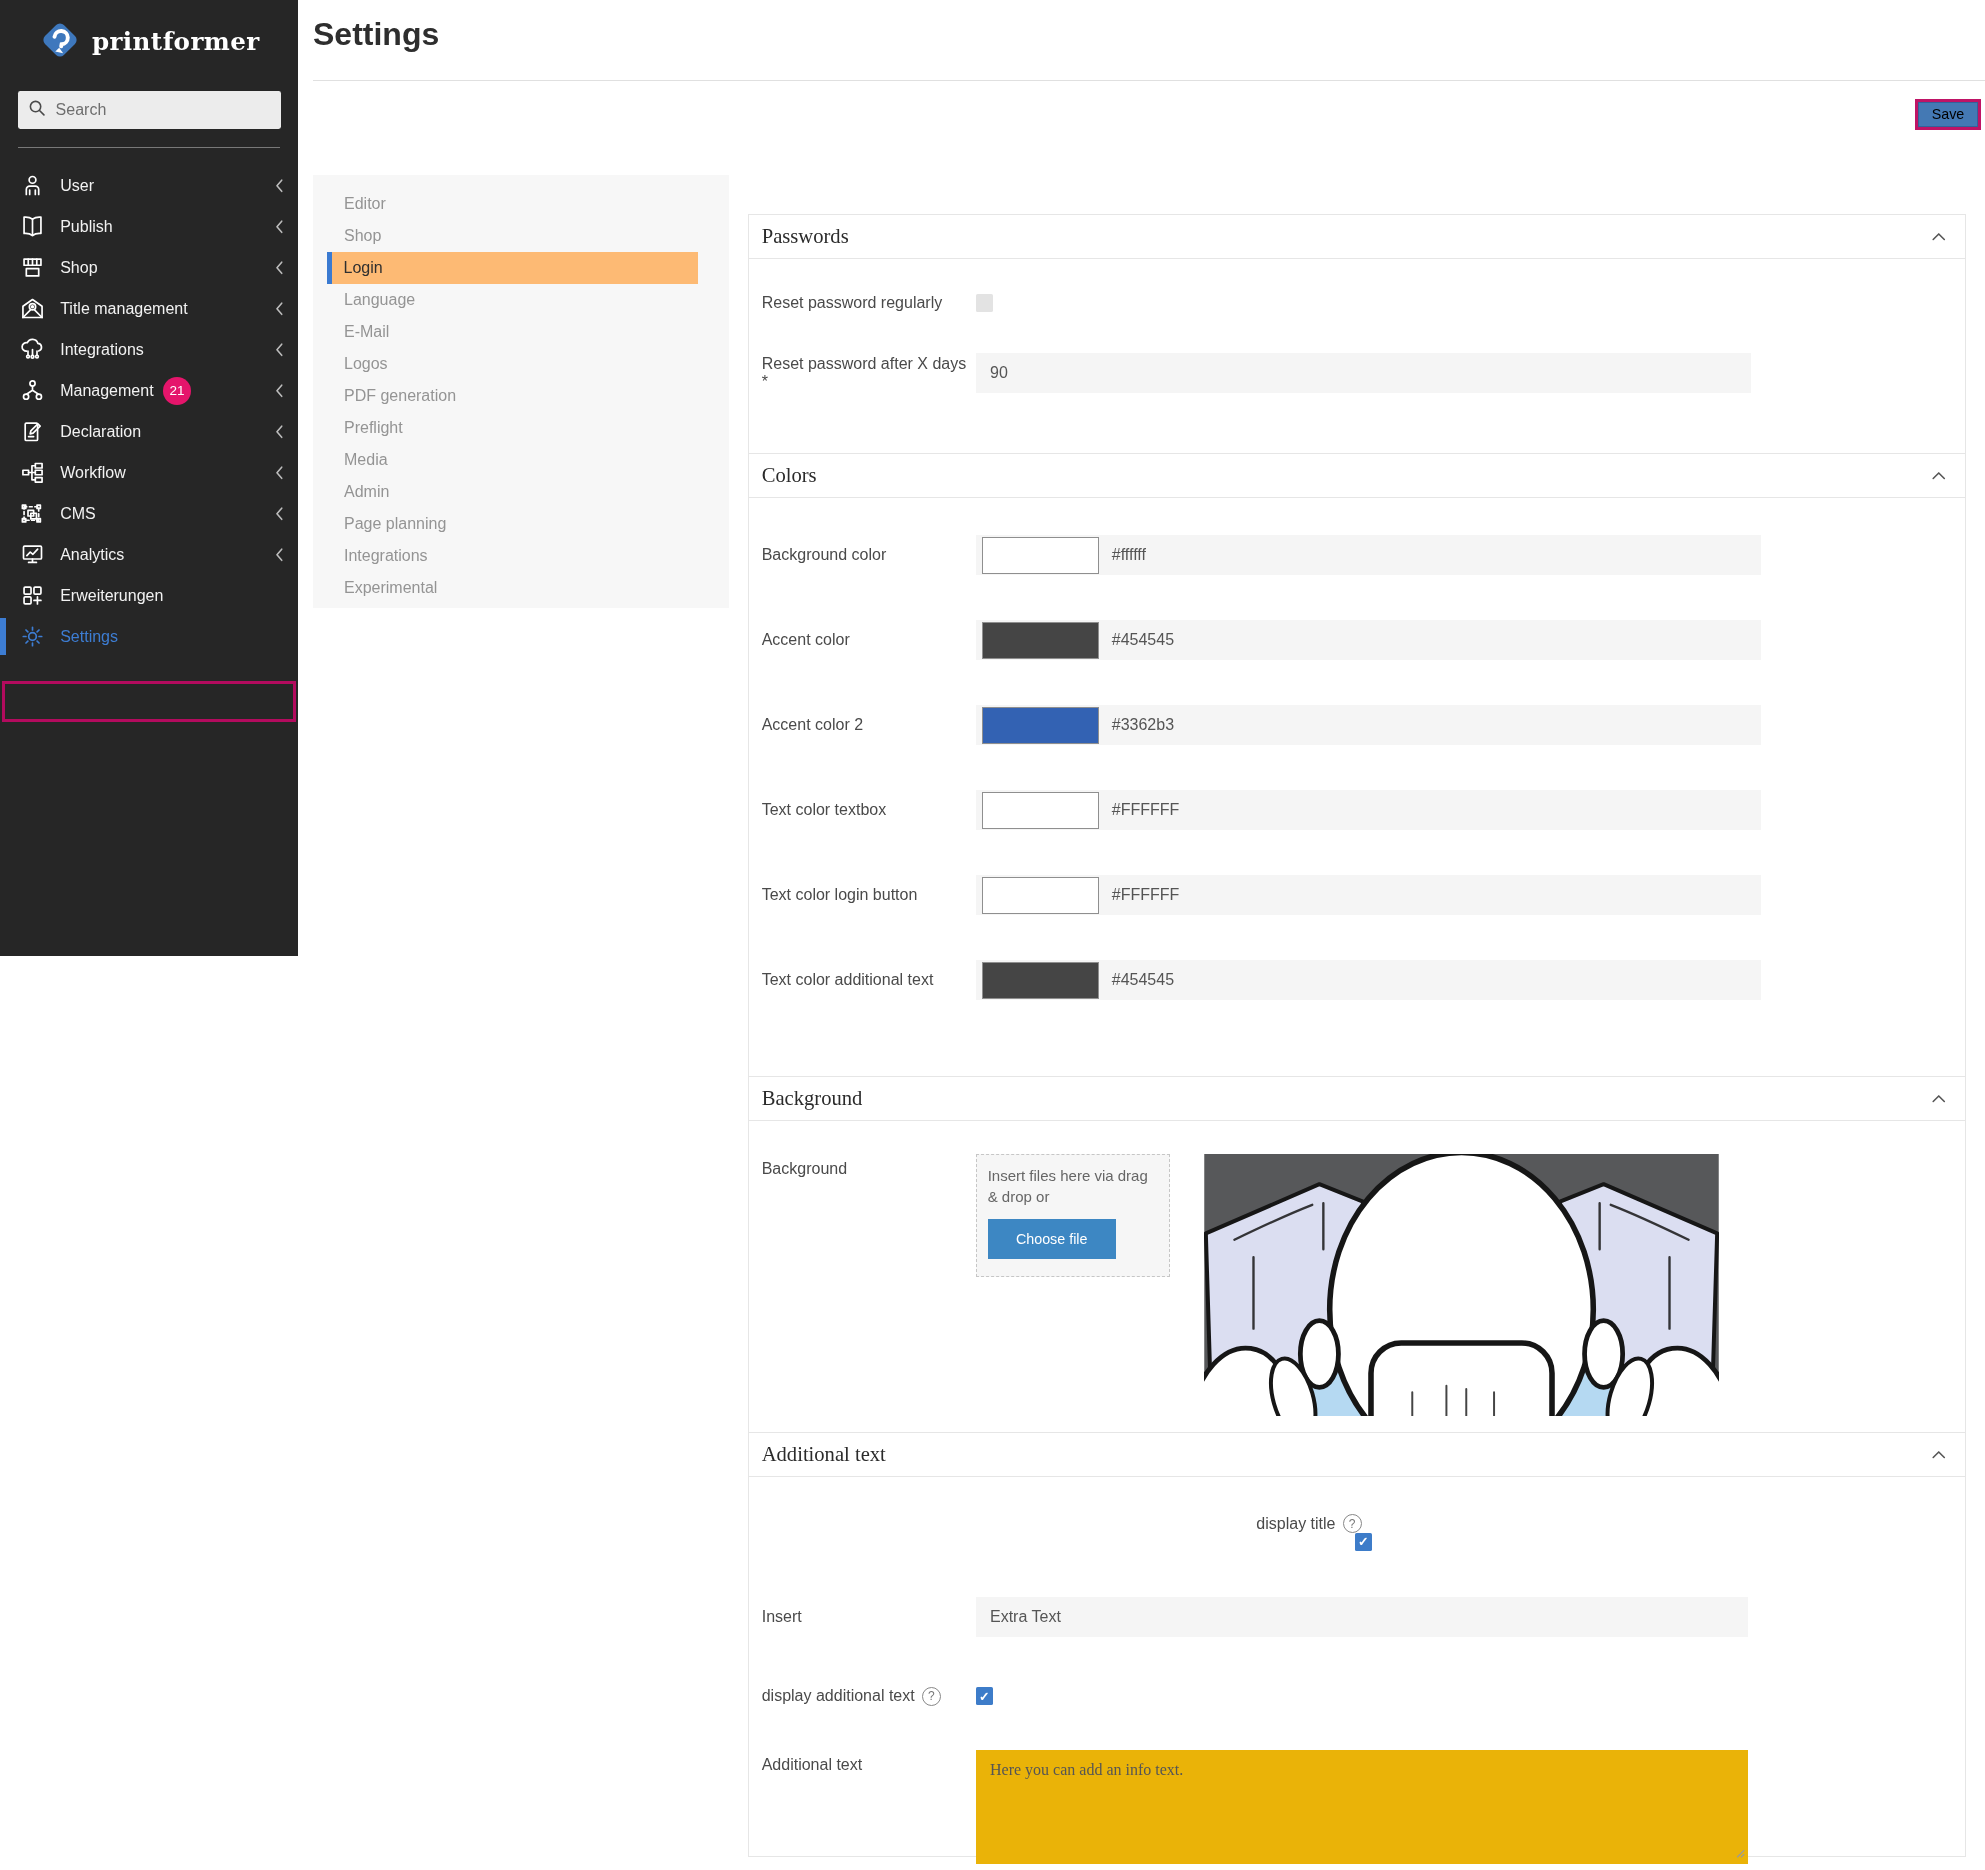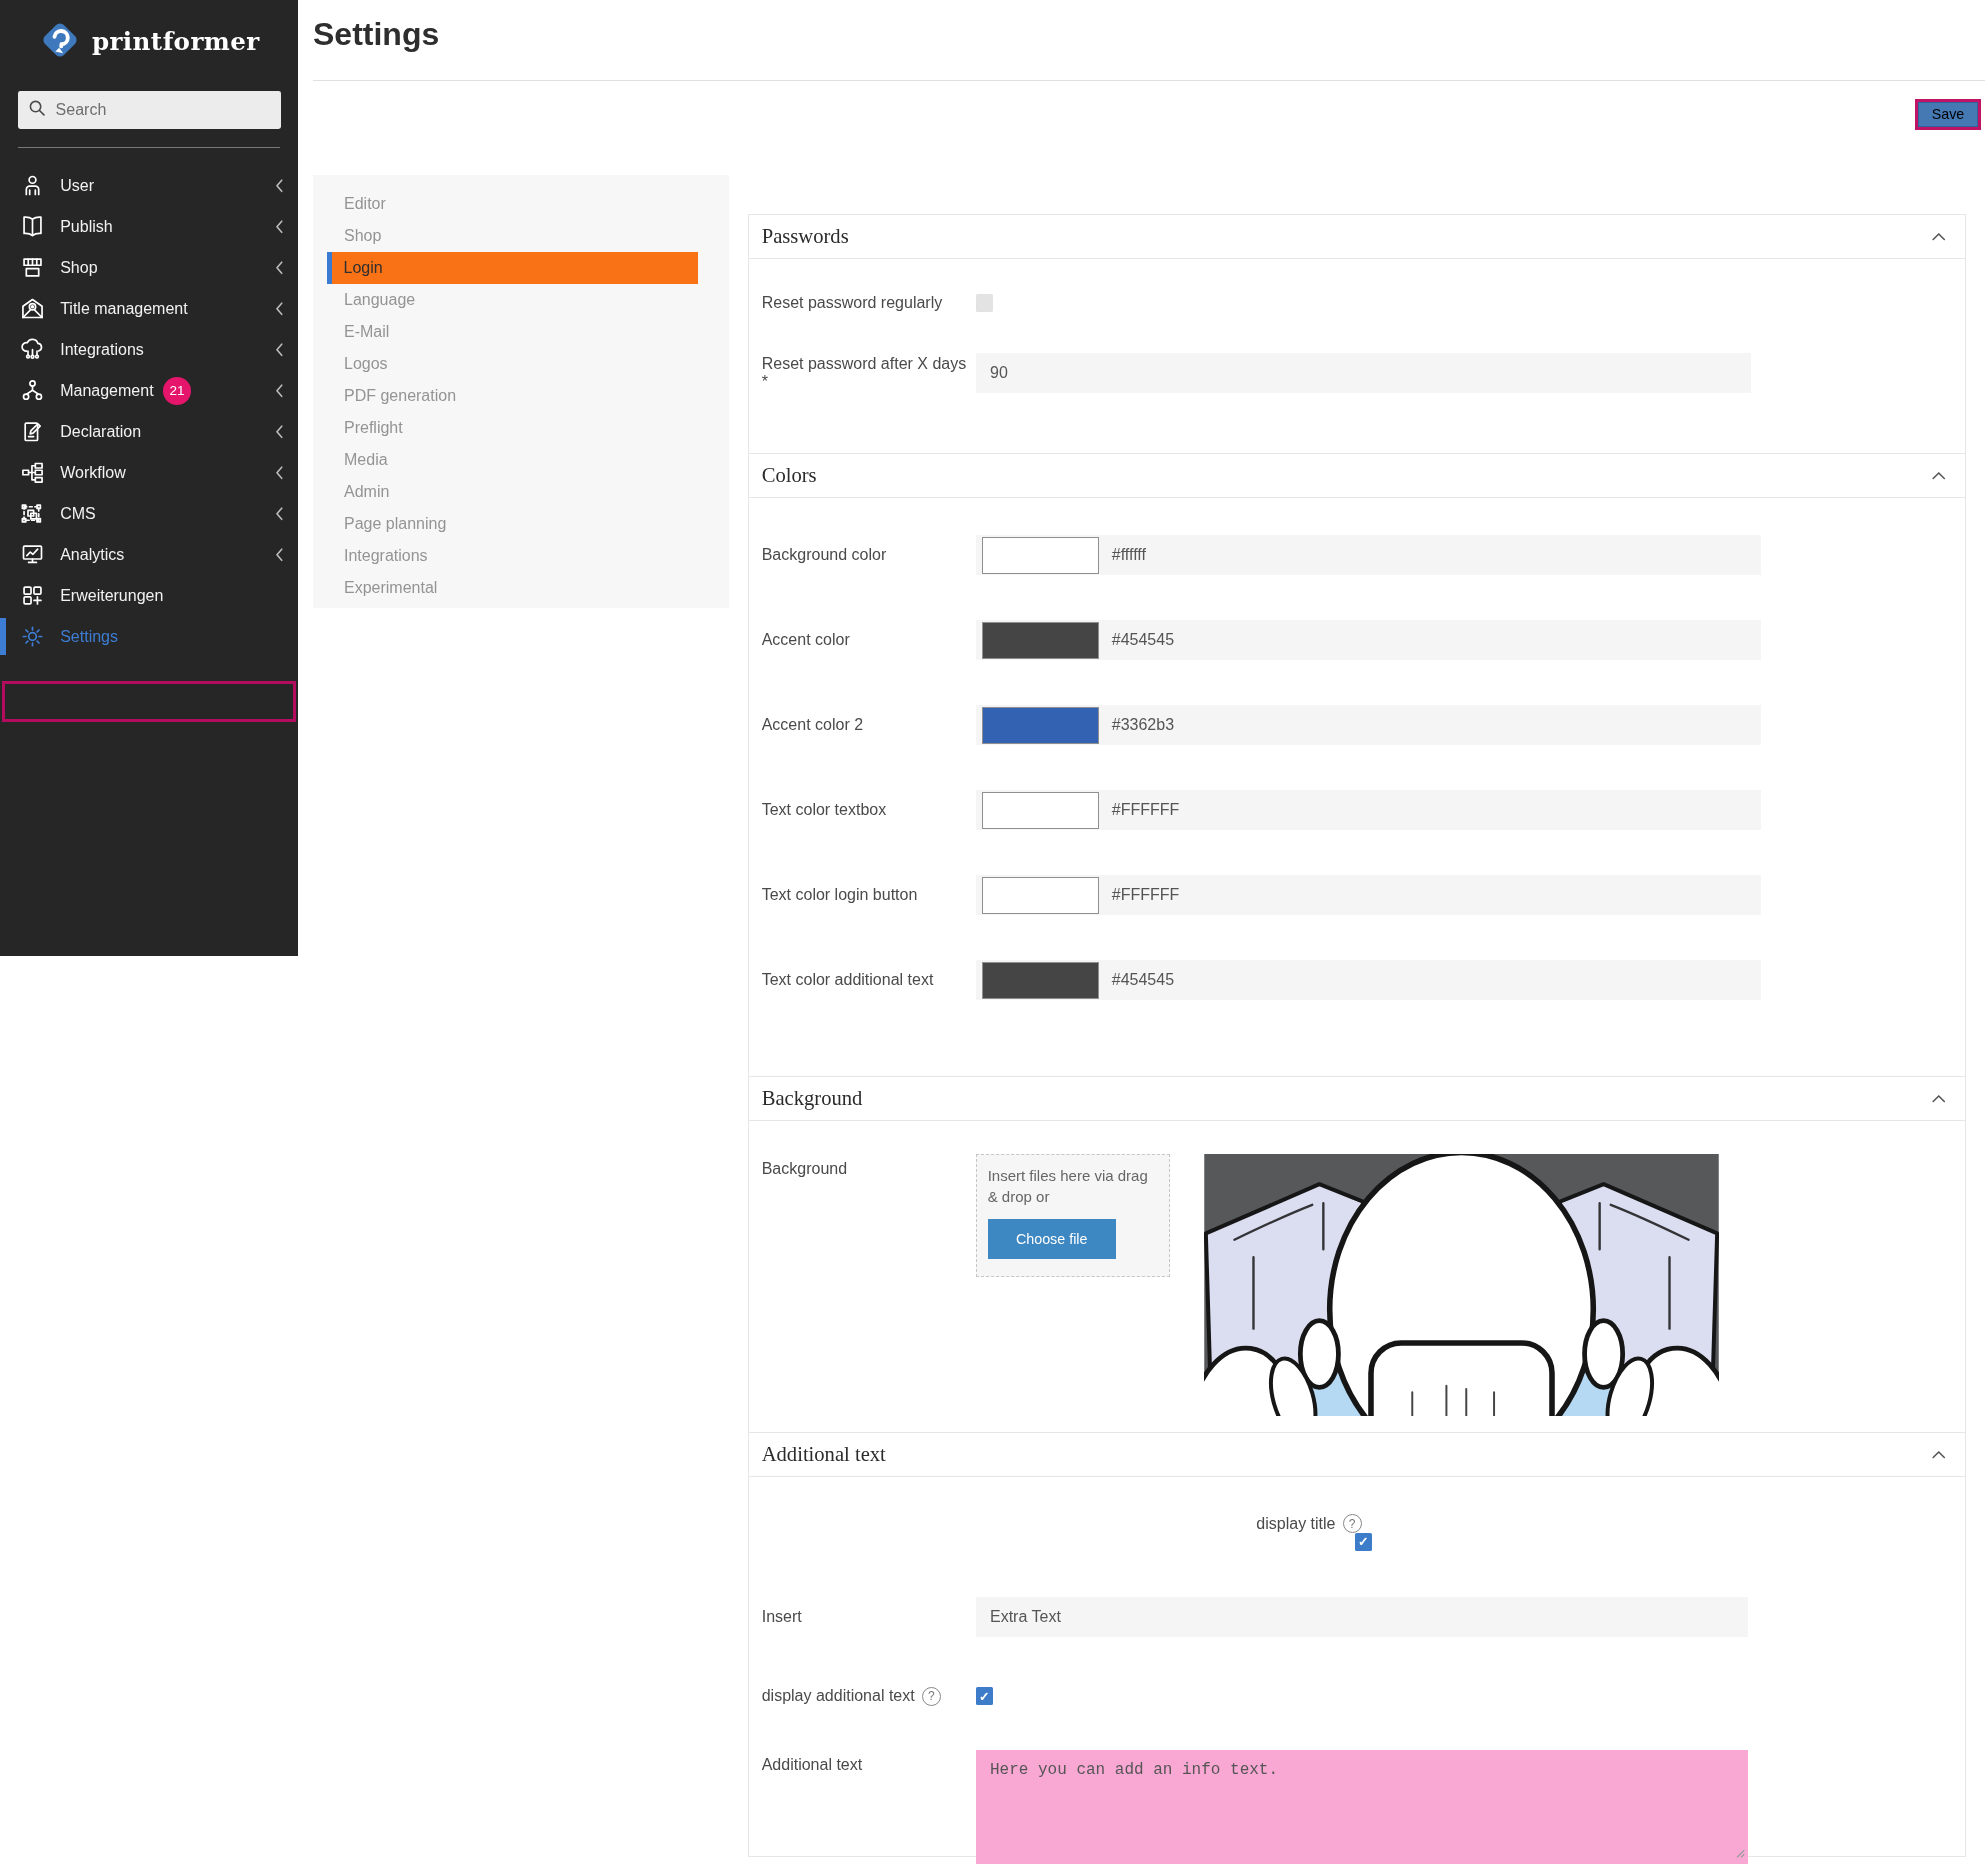--- a/index.html
+++ b/index.html
@@ -68,21 +68,21 @@
   
   .settings-nav {
     position:absolute; left:313px; top:175px; width:416px; height:433px;
     background:#f7f7f7; padding-top:12.7px;
   }
   .snav-item {
     height:32px; line-height:32px; margin-left:13.5px; padding-left:17.5px;
     font-size:16px; color:#949494; cursor:pointer;
   }
   .snav-item.selected {
-    background:#f97316; border-left:5.6px solid #3a7ad1; padding-left:12px;
+    background:#fdba74; border-left:5.6px solid #3a7ad1; padding-left:12px;
     color:#2f2f2f; margin-right:31px;
   }
   
   .content-card {
     position:absolute; left:748px; top:214px; width:1218px; height:1643px;
     background:#fff; border:0.8px solid #e6e6e6;
   }
   section { display:block; }
   .sec { border-top:0.8px solid #e6e6e6; }
   .sec:first-child { border-top:none; }
@@ -138,23 +138,23 @@
   .row-check2 { margin-top:50px; }
   .row-textarea { margin-top:44px; align-items:flex-start; }
   .row-textarea .f-label { padding-top:6.4px; }
   .help {
     width:19px; height:19px; border:1.2px solid #888; border-radius:50%;
     color:#777; font-size:12px; display:inline-flex; align-items:center; justify-content:center;
     margin-left:7.1px; cursor:pointer; flex:none;
   }
   .textarea-wrap { position:relative; }
   .big-textarea {
-    width:772px; height:114px; background:#f9a8d4; border:none; outline:none; resize:none;
+    width:772px; height:114px; background:#eab308; border:none; outline:none; resize:none;
     font-size:16px; color:#555; padding:11px 14.3px; display:block;
-    font-family:Liberation Mono, monospace;
+    font-family:Liberation Serif, serif;
   }
   .resize-handle { position:absolute; right:2.4px; bottom:2.4px; }
 </style>
 </head>
 <body>
 
 <aside class="sidebar">
   <div class="logo-row">
     <span>
       <svg width="44" height="44" viewBox="0 0 56 56">

